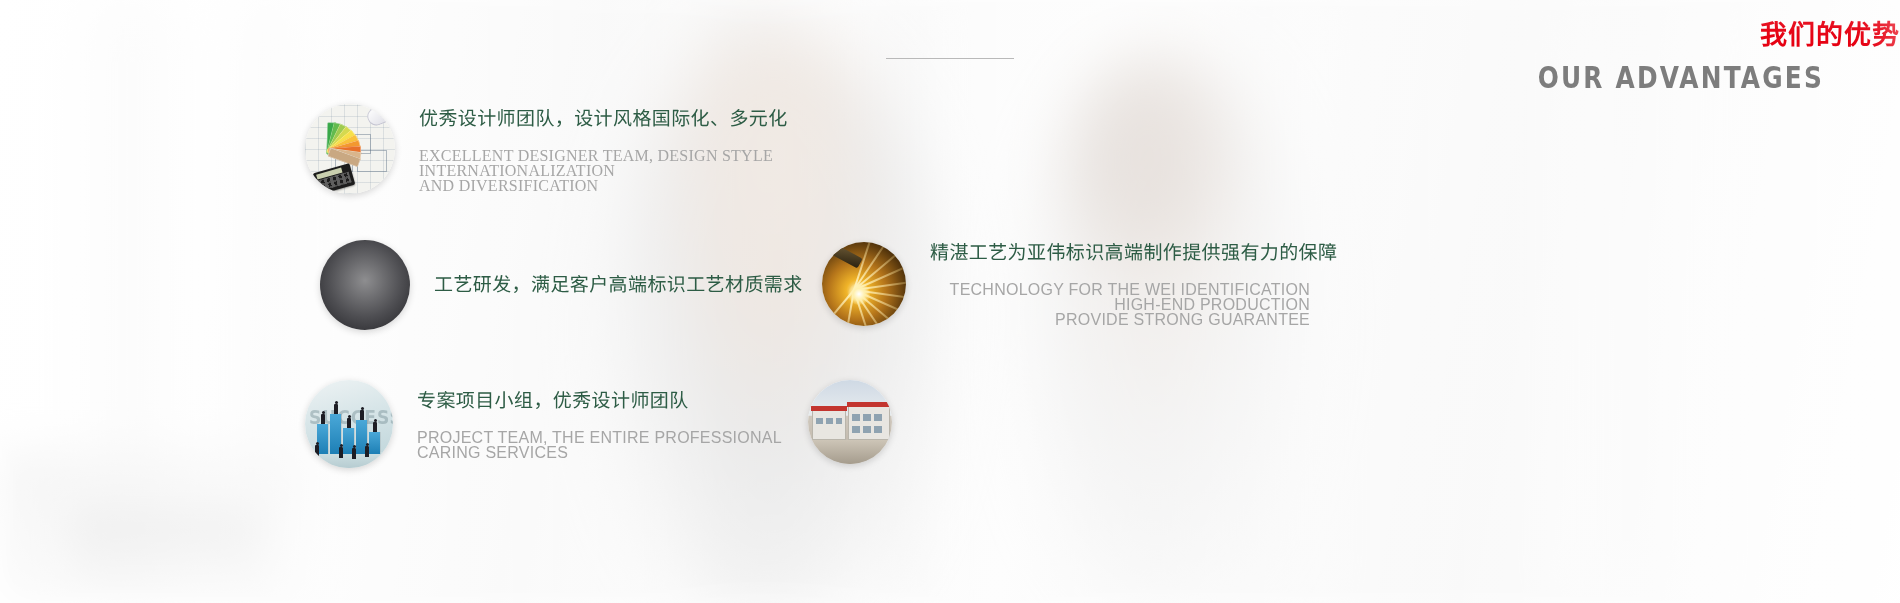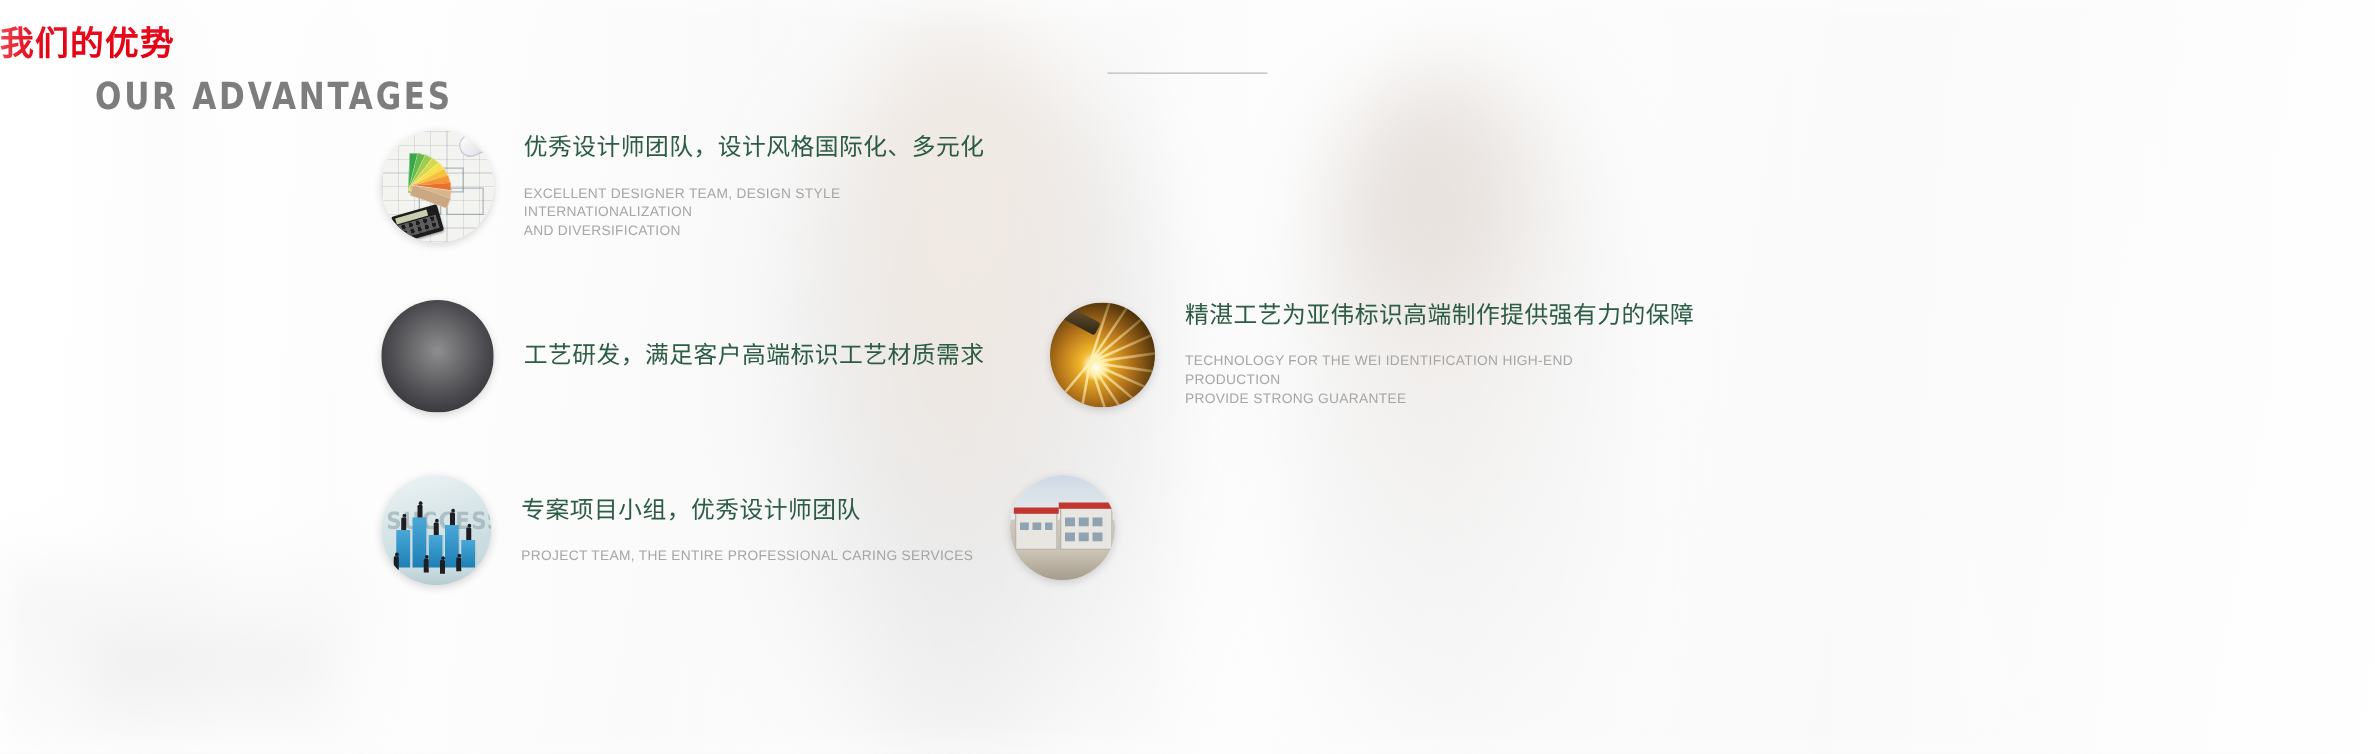--- a/index.html
+++ b/index.html
@@ -91,21 +91,21 @@
       rgba(255,255,255,.58) 52%,
       rgba(255,255,255,.70) 70%,
       rgba(255,255,255,.80) 100%);
   }
 
   
   .content { position:relative; width:1900px; height:603px; }
 
   .heading {
     position:absolute; top: 18px; left: 0; right: 0;
-    text-align:left;
+    text-align:right;
   }
   .heading .cn {
     font-size: 27px;
     font-weight: 700;
     color: #e60012;
     letter-spacing: 1px;
     line-height: 34px;
   }
   .heading .rule {
     width: 128px; height: 1px;
@@ -140,33 +140,33 @@
   .copy .title {
     font-size: 19px;
     font-weight: 500;
     color: #2d5c45;
     line-height: 26px;
     letter-spacing: .4px;
     white-space: nowrap;
   }
   .copy .sub {
     margin-top: 16px;
-    font-size: 11px;
+    font-size: 16px;
     color: #a6a6a6;
     line-height: 15px;
     letter-spacing: .25px;
     max-width: 380px;
   }
   .copy .sub span { display:block; }
 
   
-  .item-1 { left: 305px; top: 104px; }
-  .item-2 { left: 305px; top: 240px; }
+  .item-1 { left: 305px; top: 104px; font-family: Liberation Serif, serif; }
+  .item-2 { left: 320px; top: 240px; }
   .item-3 { left: 305px; top: 380px; }
-  .item-4 { left: 840px; top: 240px; }
+  .item-4 { left: 822px; top: 240px; text-align: right; }
   .item-5 { left: 808px; top: 380px; }
 
   .s-90 { width: 90px; height: 90px; }
   .s-88 { width: 88px; height: 88px; }
   .s-84 { width: 84px; height: 84px; }
 
   
   .art { position:absolute; inset:0; }
 
   

